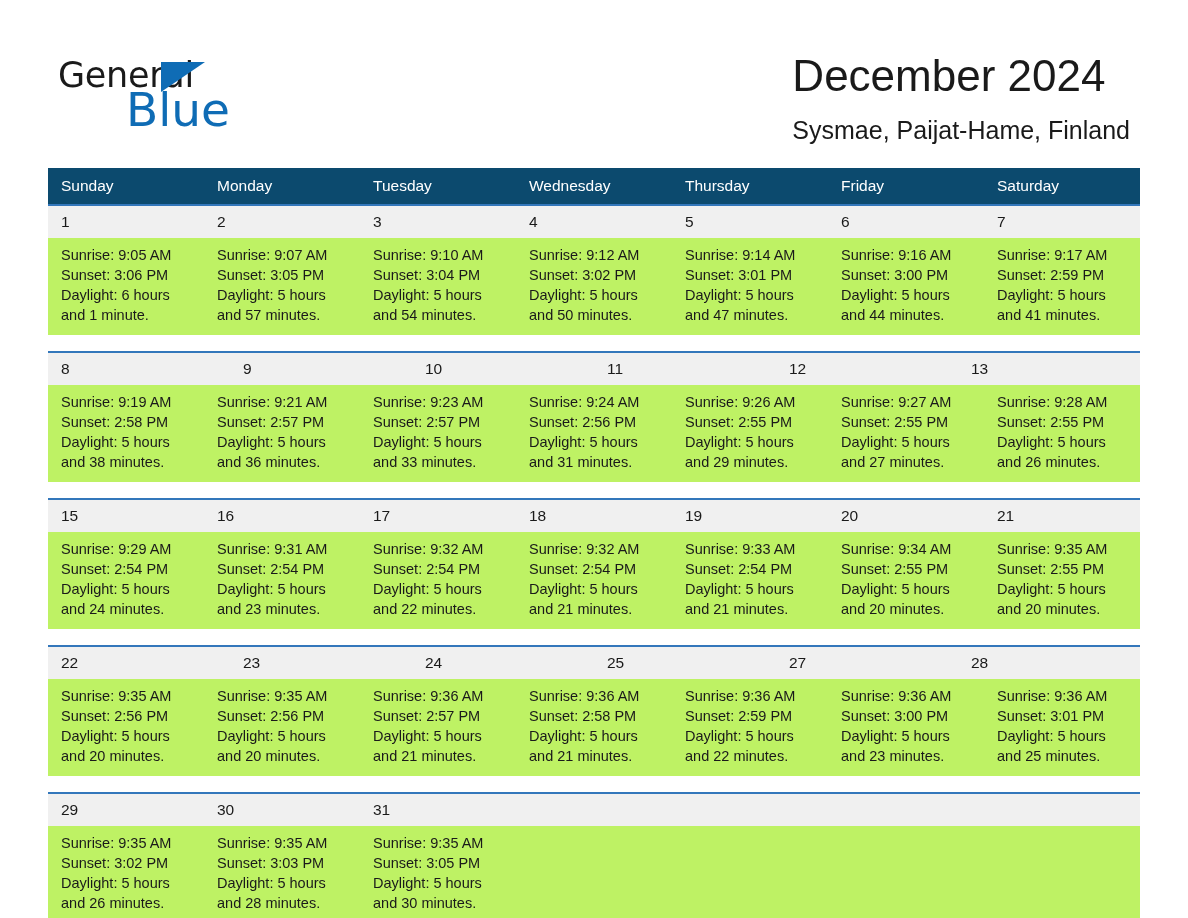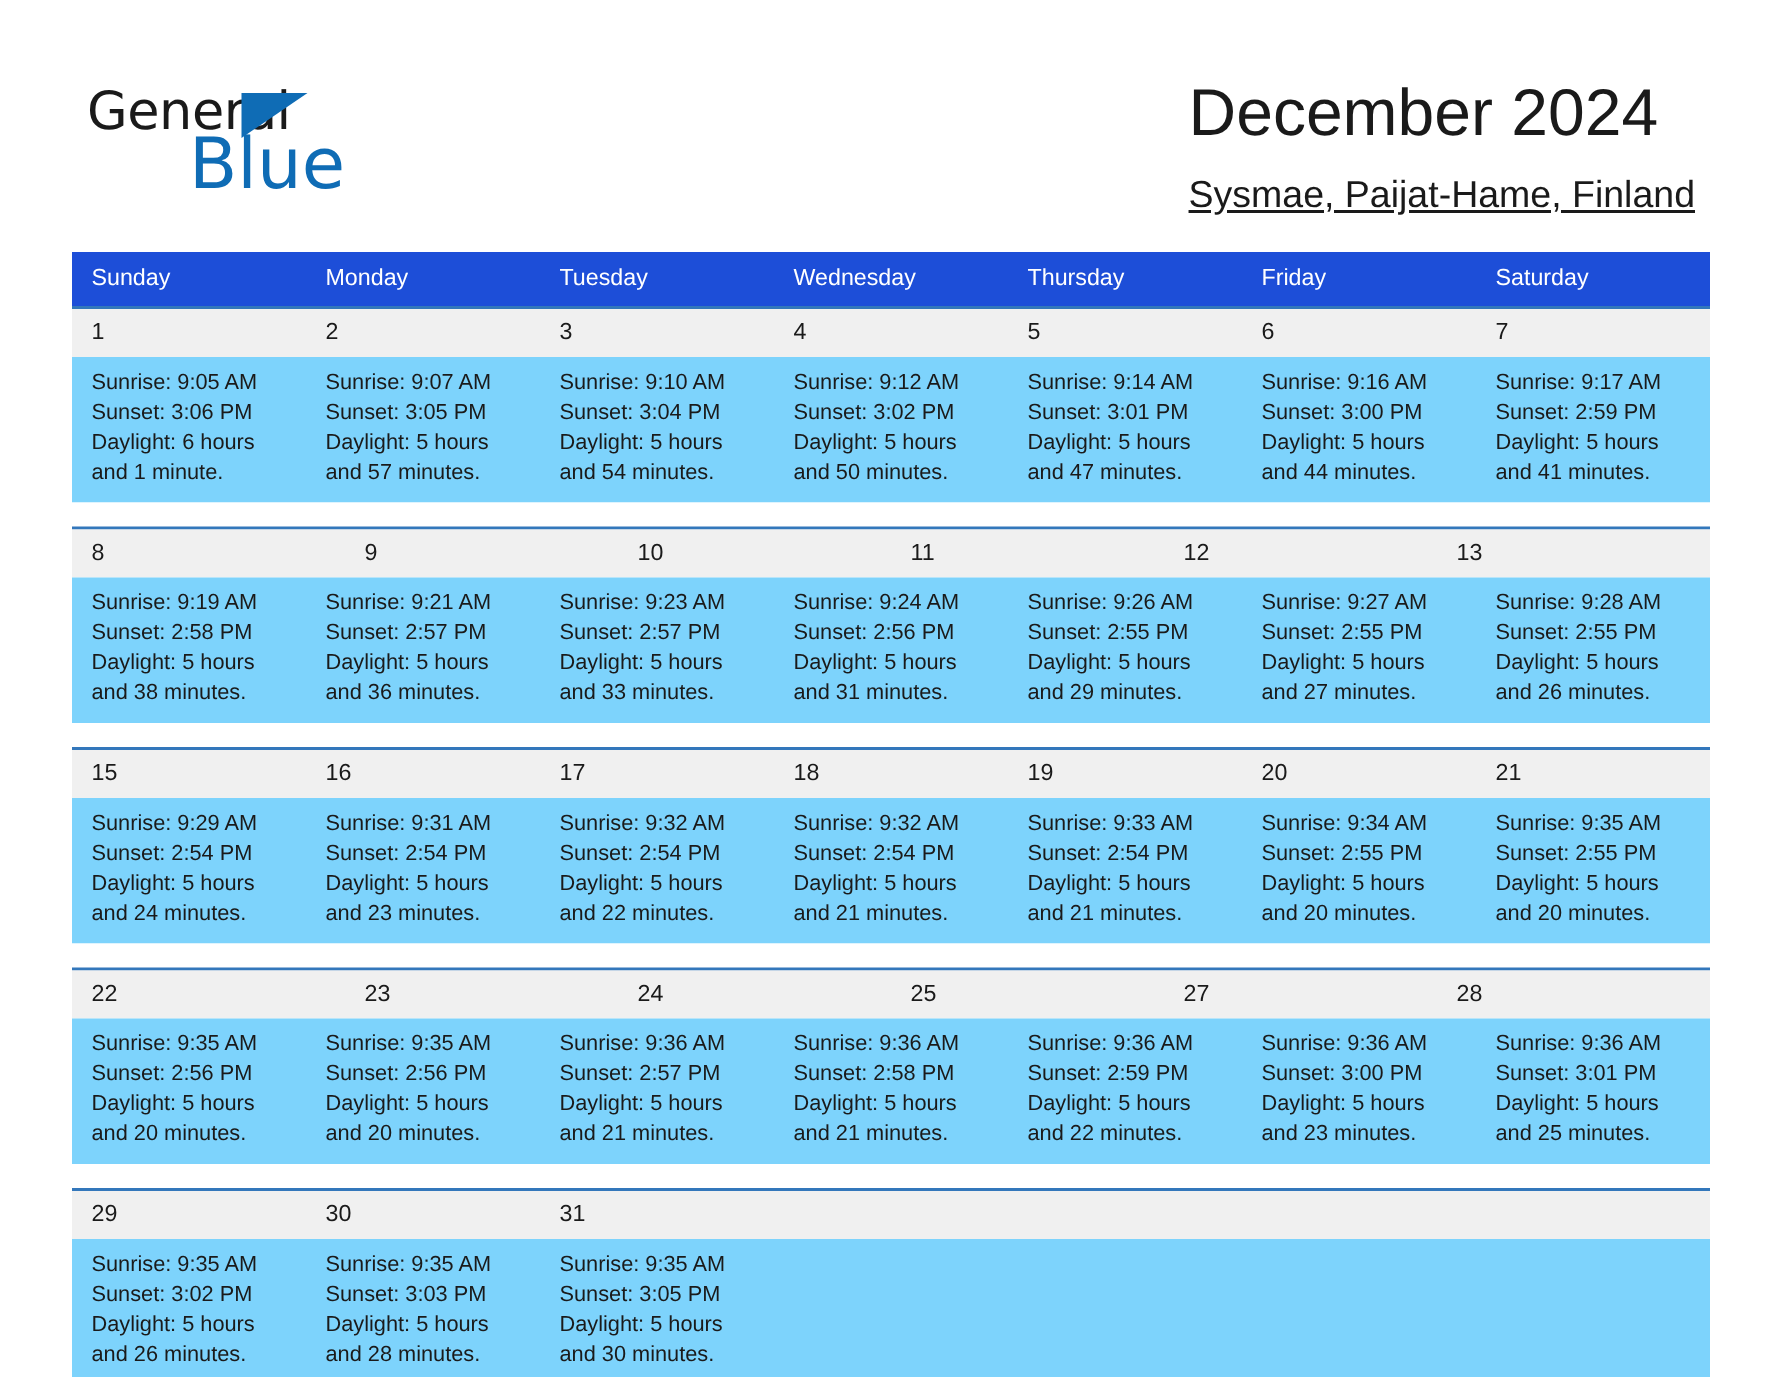--- a/index.html
+++ b/index.html
@@ -73,32 +73,31 @@
     letter-spacing: 0px;
     white-space: nowrap;
   }
   .location-title {
     font-size: 25px;
     line-height: 32px;
     font-weight: 400;
     color: #1a1a1a;
     margin-top: 12px;
     white-space: nowrap;
-    text-decoration: underline;
   }
 
   
   .calendar {
     margin: 22px 48px 0 48px;
     width: 1092px;
     box-sizing: border-box;
   }
   .weekday-row {
     display: flex;
-    background: #1d4ed8;
+    background: #0c4a6e;
   }
   .weekday-cell {
     flex: 1 1 0;
     color: #ffffff;
     font-size: 15.5px;
     line-height: 18px;
     padding: 9px 0 9px 13px;
     box-sizing: border-box;
   }
   .week {
@@ -120,21 +119,21 @@
     flex: 1 1 0;
     font-size: 15.5px;
     line-height: 19px;
     padding: 6px 0 7px 13px;
     box-sizing: border-box;
     color: #1a1a1a;
     min-height: 19px;
   }
   .detail-row {
     display: flex;
-    background: #7dd3fc;
+    background: #bef264;
   }
   .detail-cell {
     flex: 1 1 0;
     padding: 7px 6px 10px 13px;
     box-sizing: border-box;
     font-size: 14.5px;
     line-height: 20px;
     color: #1a1a1a;
     min-height: 86px;
   }

